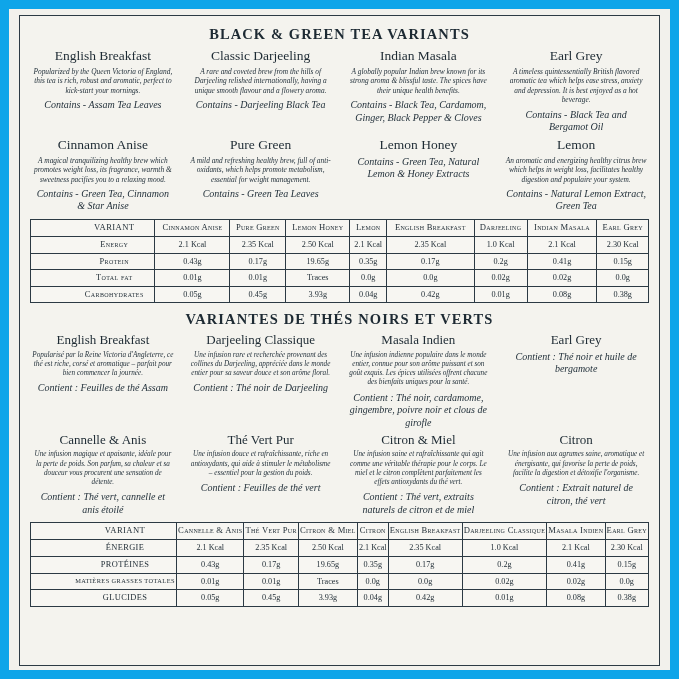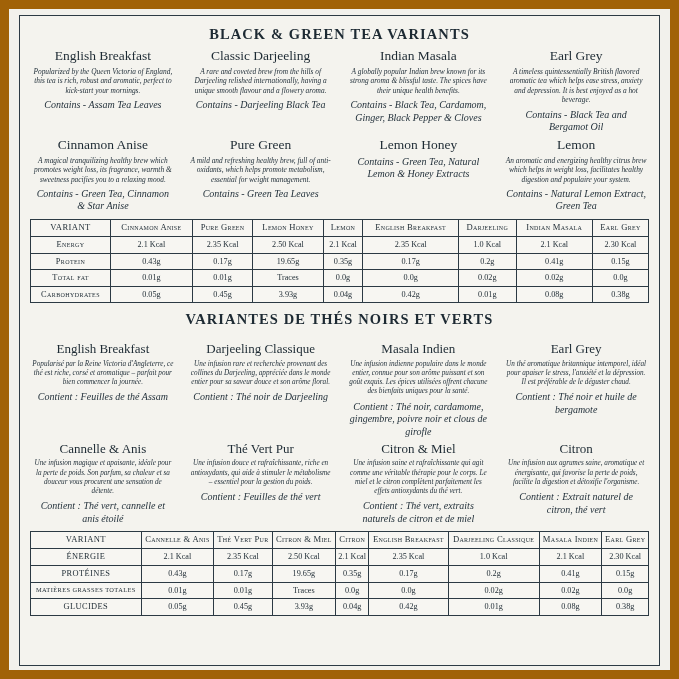--- a/index.html
+++ b/index.html
@@ -12,21 +12,21 @@
     background: #1d2a33;
     font-family: "Liberation Serif", serif;
     overflow: hidden;
   }
   .page {
     position: relative;
     width: 679px;
     height: 679px;
     box-sizing: border-box;
     background: #f2f1ec;
-    border: 9px solid #a16207;
+    border: 9px solid #0ea5e9;
     padding: 6px 10px 4px 10px;
   }
   .inner {
     box-sizing: border-box;
     width: 100%;
     height: 100%;
     border: 1px solid #2c3a44;
     background: #f4f3ee;
     padding: 8px 10px;
     overflow: hidden;
@@ -35,21 +35,21 @@
     text-align: center;
     font-family: "Liberation Serif", serif;
     font-weight: bold;
     font-size: 14.5px;
     letter-spacing: 1.1px;
     color: #1d2a33;
     margin: 2px 0 6px 0;
   }
   .section-title.second {
     margin-top: 8px;
-    margin-bottom: 14px;
+    margin-bottom: 5px;
   }
   .grid {
     display: grid;
     grid-template-columns: repeat(4, 1fr);
     column-gap: 12px;
     row-gap: 2px;
   }
   .tea {
     text-align: center;
     padding: 0 2px;
@@ -97,20 +97,21 @@
   }
   table.nutri th {
     font-variant: small-caps;
     letter-spacing: 0.3px;
     font-weight: normal;
     font-size: 8.6px;
   }
   table.nutri th.variant-head, table.nutri td.rowhead {
     font-variant: small-caps;
     letter-spacing: 0.4px;
+    padding-left: 44px;
   }
   table.nutri td.rowhead {
     font-size: 8.4px;
   }
   table.nutri td.rowhead.small {
     font-size: 6.4px;
     line-height: 1.05;
   }
   .fr .tea-name {
     font-size: 13px;
@@ -247,21 +248,20 @@
         <div class="tea-desc">Une infusion rare et recherchée provenant des collines du Darjeeling, appréciée dans le monde entier pour sa saveur douce et son arôme floral.</div>
         <div class="tea-contains">Contient : Thé noir de Darjeeling</div>
       </div>
       <div class="tea">
         <div class="tea-name">Masala Indien</div>
         <div class="tea-desc">Une infusion indienne populaire dans le monde entier, connue pour son arôme puissant et son goût exquis. Les épices utilisées offrent chacune des bienfaits uniques pour la santé.</div>
         <div class="tea-contains">Contient : Thé noir, cardamome, gingembre, poivre noir et clous de girofle</div>
       </div>
       <div class="tea">
         <div class="tea-name">Earl Grey</div>
-        <div class="tea-desc">Un thé aromatique britannique intemporel, idéal pour apaiser le stress, l'anxiété et la dépression. Il est préférable de le déguster chaud.</div>
         <div class="tea-contains">Contient : Thé noir et huile de bergamote</div>
       </div>
     </div>
 
     <div class="grid row-block fr">
       <div class="tea">
         <div class="tea-name">Cannelle &amp; Anis</div>
         <div class="tea-desc">Une infusion magique et apaisante, idéale pour la perte de poids. Son parfum, sa chaleur et sa douceur vous procurent une sensation de détente.</div>
         <div class="tea-contains">Contient : Thé vert, cannelle et anis étoilé</div>
       </div>

